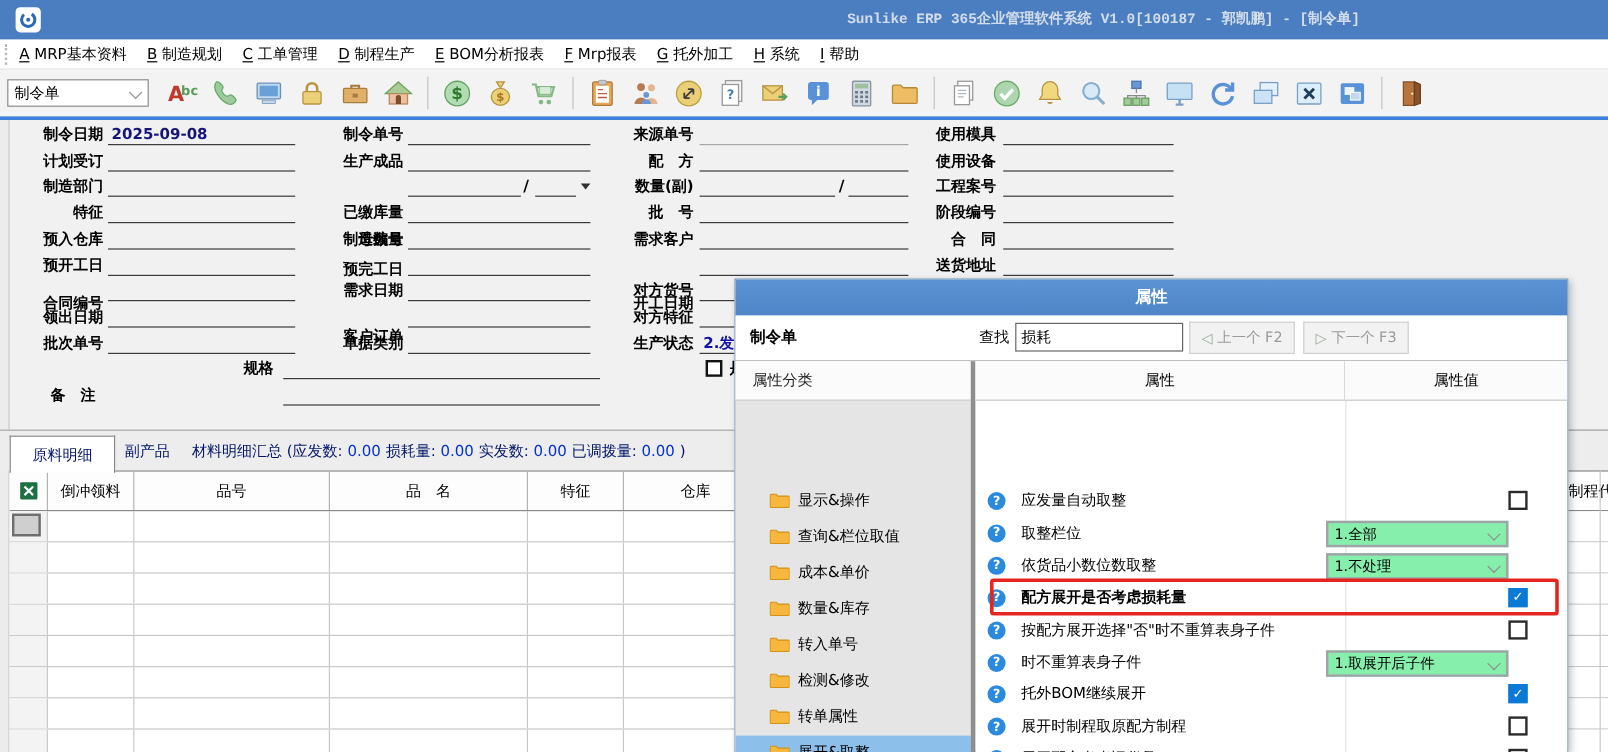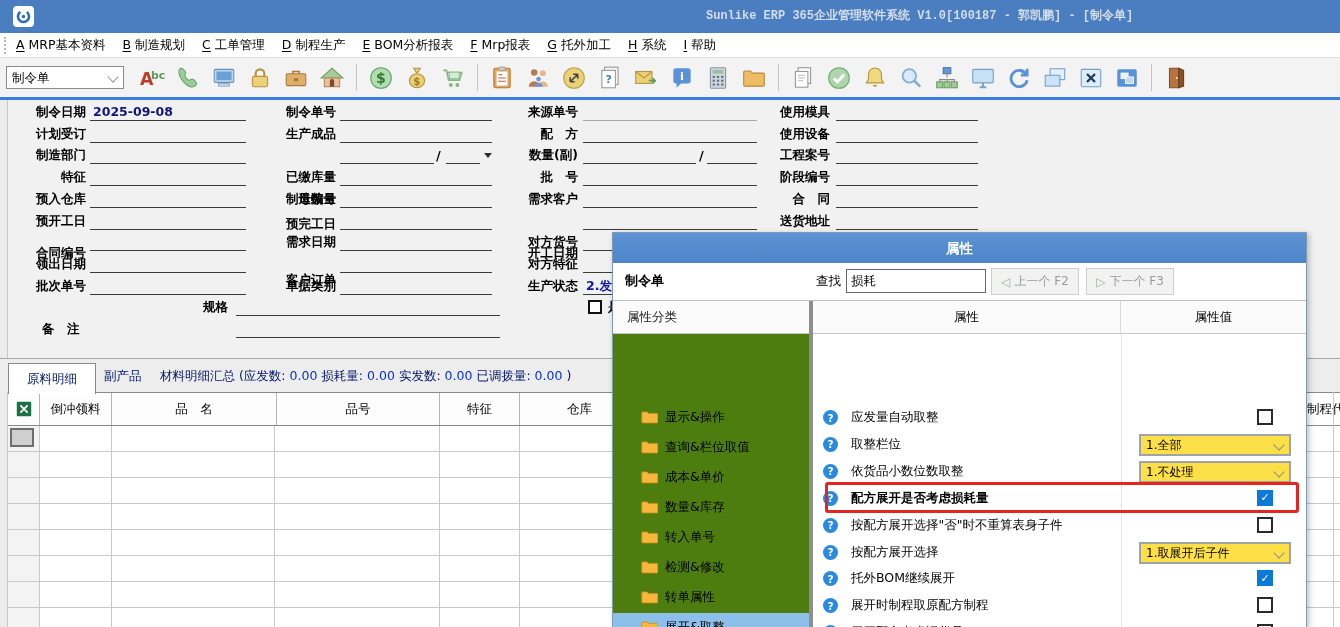--- a/index.html
+++ b/index.html
@@ -68,41 +68,41 @@
     font-weight:bold;font-size:13.5px;line-height:30px;}
   .dlg-search{position:relative;height:37px;background:#fff;}
   .dlg-doc{position:absolute;left:12px;top:9px;font-weight:bold;font-size:13px;}
   .dlg-find-lbl{position:absolute;left:203px;top:10px;}
   .dlg-find-input{position:absolute;left:233px;top:6px;width:140px;height:24px;border:1px solid #666;
     box-sizing:border-box;font-size:12.5px;padding:0 4px;font-family:inherit;}
   .dlg-btn{position:absolute;top:5px;width:88px;height:27px;background:#f2f2f2;border:1px solid #cfcfcf;
     color:#9a9a9a;font-size:12px;display:flex;align-items:center;justify-content:center;gap:4px;box-sizing:border-box;}
   .dlg-btn .arr{color:#9ab09a;font-size:12px;}
   .dlg-body{position:absolute;left:0;top:67px;width:693px;height:326px;border-top:1px solid #c0c0c0;box-sizing:border-box;}
-  .cat-panel{position:absolute;left:0;top:0;width:196px;height:326px;background:#4d7c0f;text-decoration:underline;}
+  .cat-panel{position:absolute;left:0;top:0;width:196px;height:326px;background:#e5e5e5;text-decoration:underline;}
   .splitter{position:absolute;left:196px;top:0;width:4px;height:326px;background:#8e8e8e;}
   .prop-panel{position:absolute;left:200px;top:0;width:493px;height:326px;background:#fff;}
   .ph-row{position:absolute;left:0;top:0;height:33px;border-bottom:1px solid #c8c8c8;box-sizing:border-box;
     background:#fbfbfb;display:flex;align-items:center;}
   .cat-head{width:196px;padding-left:14px;box-sizing:border-box;color:#222;}
   .prop-head-name{position:absolute;left:0;top:0;width:308px;height:33px;line-height:32px;text-align:center;
     border-bottom:1px solid #c8c8c8;border-right:1px solid #d8d8d8;box-sizing:border-box;background:#fbfbfb;}
   .prop-head-val{position:absolute;left:308px;top:0;width:185px;height:33px;line-height:32px;text-align:center;
     border-bottom:1px solid #c8c8c8;box-sizing:border-box;background:#fbfbfb;}
   .col-divider{position:absolute;left:308px;top:33px;width:1px;height:293px;background:#e4e4e4;}
   .cat-item{position:absolute;left:0;width:196px;height:28px;display:flex;align-items:center;cursor:default;}
   .cat-item .fold{margin-left:28px;display:flex;}
   .cat-item .ct{margin-left:7px;white-space:nowrap;}
   .cat-item.sel{background:#8cc0ea;}
   .prow{position:absolute;left:0;width:493px;height:22px;}
   .qi{position:absolute;left:10px;top:3px;width:15px;height:15px;border-radius:50%;background:#2a8ae0;color:#fff;
     font-size:10.5px;font-weight:bold;display:flex;align-items:center;justify-content:center;}
   .ptext{position:absolute;left:38px;top:2px;white-space:nowrap;font-size:12.5px;}
   .ptext.bold{font-weight:bold;}
-  .dd{position:absolute;left:326px;top:0;width:152px;height:22px;border:2px solid #a0a4a8;background:#fde047;
+  .dd{position:absolute;left:292px;top:0;width:152px;height:22px;border:2px solid #a0a4a8;background:#86efac;
     box-sizing:border-box;line-height:18px;padding-left:5px;font-size:12px;}
   .dd .chev{position:absolute;right:6px;top:5px;width:7px;height:7px;
     border-right:1.6px solid #909090;border-bottom:1.6px solid #909090;transform:rotate(45deg);}
   .cbx{position:absolute;left:444px;top:2px;width:16px;height:16px;border:2px solid #2a2a2a;background:#fff;
     box-sizing:border-box;display:flex;align-items:center;justify-content:center;}
   .cbx.on{background:#0a7ad6;border-color:#0a7ad6;color:#fff;font-size:11px;font-weight:bold;}
   .redbox{position:absolute;left:212px;top:181px;width:474px;height:31px;border:3px solid #e52620;
     border-radius:3px;box-sizing:border-box;pointer-events:none;z-index:30;}
 </style>
 </head>
@@ -432,22 +432,22 @@
 
   <div class="gridtable" id="gridtable">
       <div class="ghead">
         <div class="ghc" style="width: 32px;">
           <svg viewBox="0 0 20 20" width="18" height="18">
             <rect x="2" y="2" width="16" height="16" rx="1" fill="#1d7044"></rect>
             <path d="M6 6l8 8M14 6l-8 8" stroke="#fff" stroke-width="2"></path>
           </svg>
         </div>
         <div class="ghc" style="width: 72px;">倒冲领料</div>
+        <div class="ghc" style="width: 163px;">品号</div>
         <div class="ghc" style="width: 165px;">品　名</div>
-        <div class="ghc" style="width: 163px;">品号</div>
         <div class="ghc" style="width: 80px;">特征</div>
         <div class="ghc" style="width: 120px;">仓库</div>
         <div class="ghc" style="flex: 1 1 0%; border-right: none;"></div>
       </div>
       <div class="grow">
         <div class="gc sel" style="width: 32px;">
           <div class="selmark"></div>
         </div>
         <div class="gc" style="width: 72px;"></div>
         <div class="gc" style="width: 163px;"></div>
@@ -648,21 +648,21 @@
               <div class="ptext bold">配方展开是否考虑损耗量</div>
               <div class="cbx on">✓</div>
             </div>
             <div class="prow" style="top: 213.6px;">
               <div class="qi">?</div>
               <div class="ptext">按配方展开选择"否"时不重算表身子件</div>
               <div class="cbx"></div>
             </div>
             <div class="prow" style="top: 240.5px;">
               <div class="qi">?</div>
-              <div class="ptext">按配方展开选择</div>
+              <div class="ptext">时不重算表身子件</div>
               <div class="dd">1.取展开后子件<span class="chev"></span></div>
             </div>
             <div class="prow" style="top: 267.4px;">
               <div class="qi">?</div>
               <div class="ptext">托外BOM继续展开</div>
               <div class="cbx on">✓</div>
             </div>
             <div class="prow" style="top: 294.3px;">
               <div class="qi">?</div>
               <div class="ptext">展开时制程取原配方制程</div>

